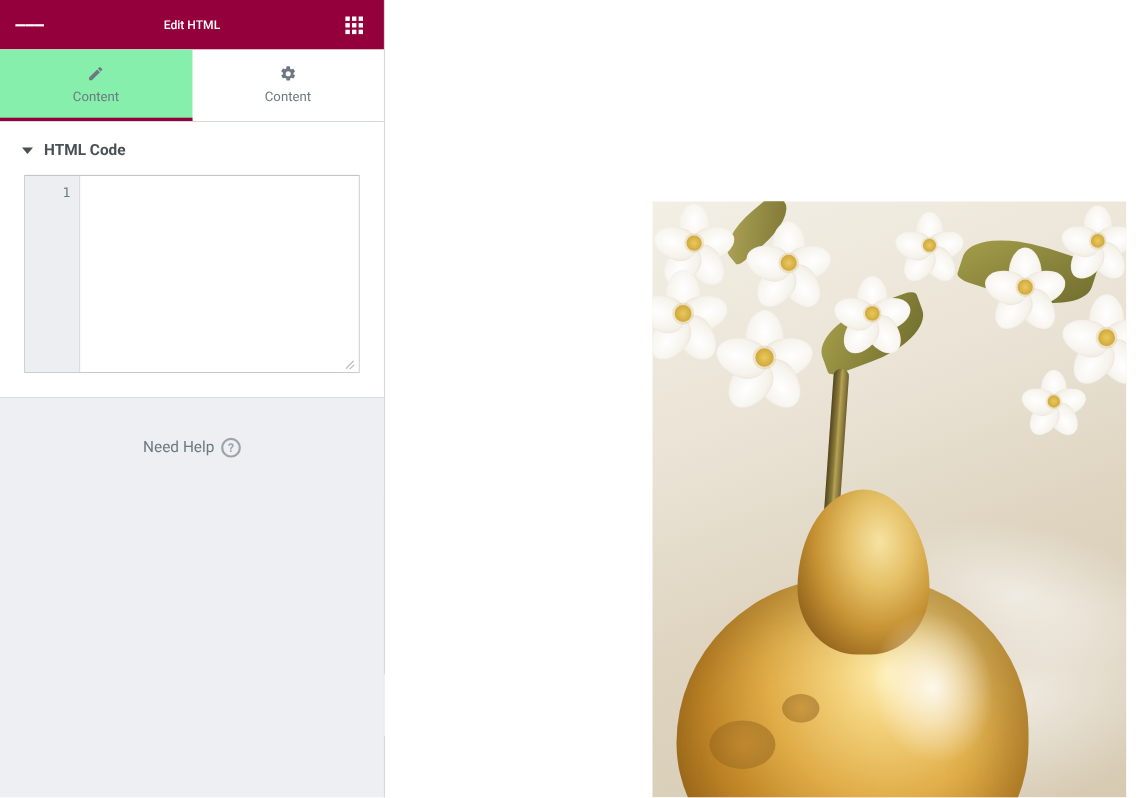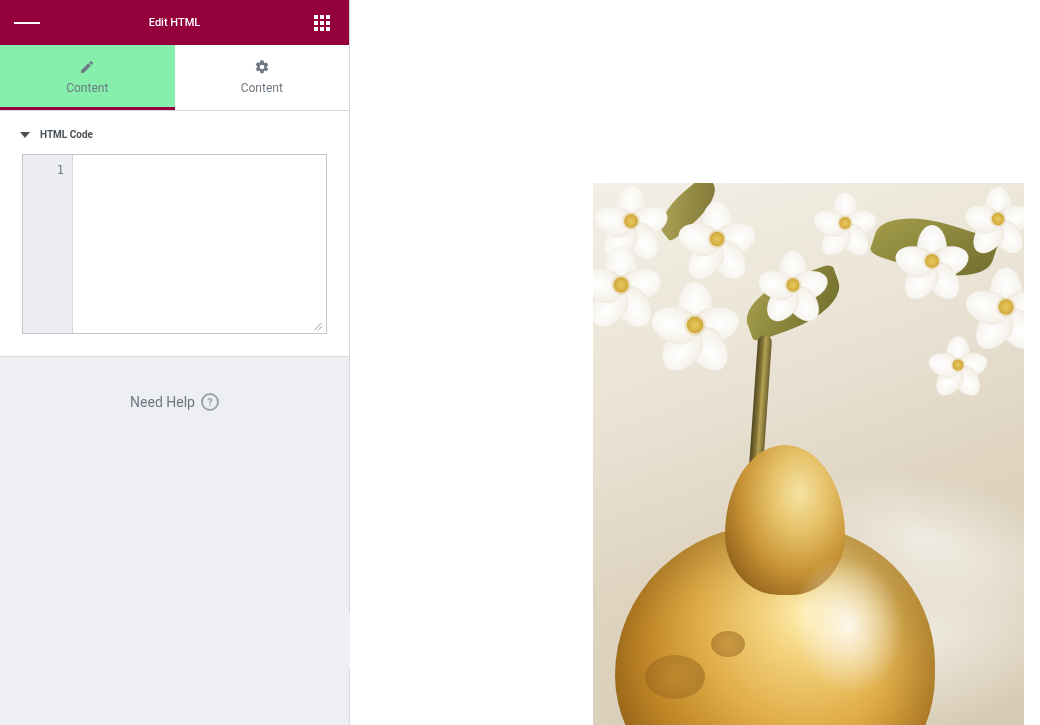--- a/index.html
+++ b/index.html
@@ -18,21 +18,21 @@
 
   .tabs { display: flex; background: #fff; border-bottom: 1px solid #d5d8dc; }
   .tab { flex: 1; display: flex; flex-direction: column; align-items: center; justify-content: center; padding: 14px 0 12px 0; cursor: pointer; color: #6d7882; font-size: 12px; gap: 6px; border-bottom: 3px solid transparent; }
   .tab.active { background: #86efac; border-bottom-color: #93003c; align-items: center; }
   .tab svg { width: 16px; height: 16px; fill: #6d7882; }
   .tab span { color: #6d7882; }
 
   .section { background: #fff; border-bottom: 1px solid #d5d8dc; }
   .section-header { display: flex; align-items: center; padding: 18px 20px 14px 20px; gap: 10px; cursor: pointer; }
   .section-header .caret { width: 0; height: 0; border-left: 5px solid transparent; border-right: 5px solid transparent; border-top: 6px solid #495157; }
-  .section-title { font-size: 10px; font-weight: 700; color: #495157; }
+  .section-title { font-size: 14px; font-weight: 700; color: #495157; }
 
   .section-body { padding: 0 22px 22px 22px; }
 
   .code-editor { border: 1px solid #c2c6cc; height: 180px; display: flex; font-family: "SFMono-Regular", Consolas, monospace; font-size: 13px; background: #fff; position: relative; }
   .gutter { width: 50px; background: #eceef1; color: #6d7882; text-align: right; padding: 6px 8px 0 0; border-right: 1px solid #d5d8dc; font-size: 12px; line-height: 18px; user-select: none; }
   .code-area { flex: 1; padding: 6px 6px; background: #fff; position: relative; }
   .resize-grip { position: absolute; right: 3px; bottom: 3px; width: 10px; height: 10px; }
   .resize-grip::before, .resize-grip::after { content: ""; position: absolute; background: #b5b9bf; }
   .resize-grip::before { width: 10px; height: 1px; bottom: 3px; right: 0; transform: rotate(-45deg); }
   .resize-grip::after { width: 6px; height: 1px; bottom: 1px; right: 0; transform: rotate(-45deg); }

